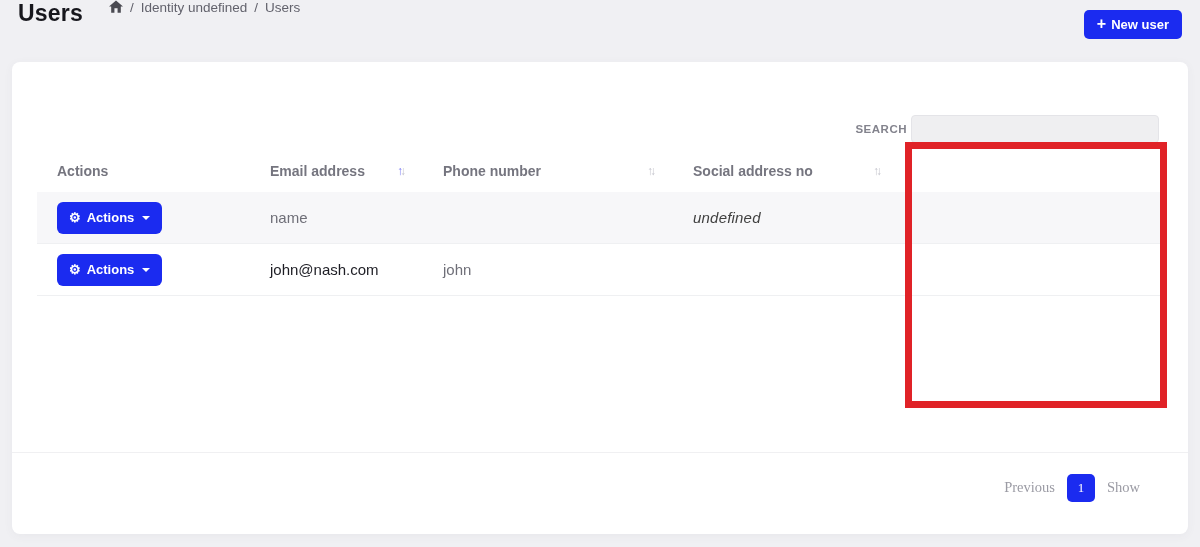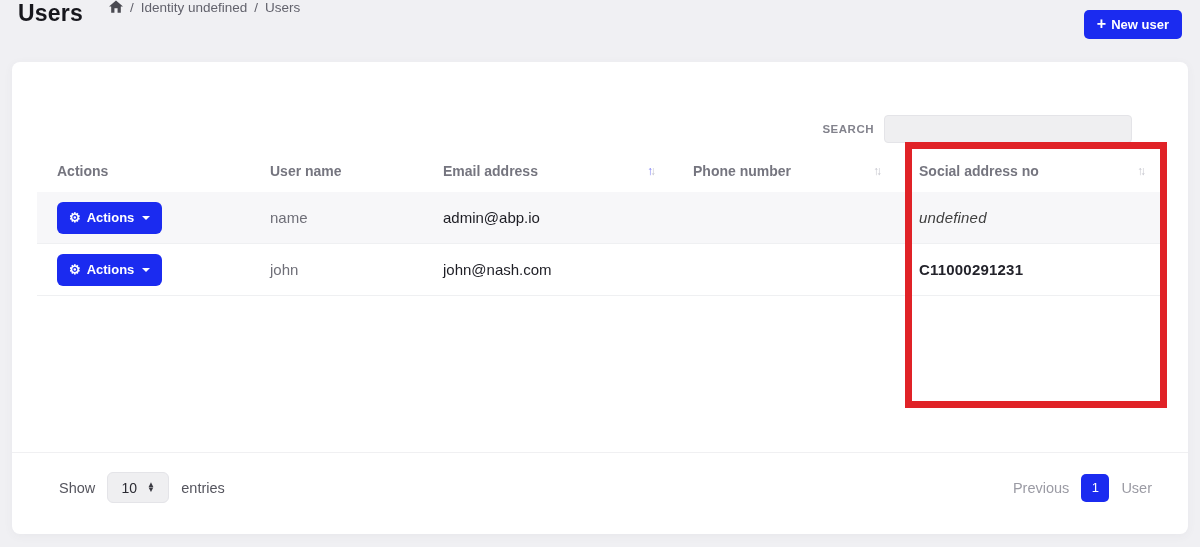--- a/index.html
+++ b/index.html
@@ -65,22 +65,22 @@
     background: #ffffff;
     border-radius: 8px;
     box-shadow: 0 2px 10px rgba(80,80,100,.05);
   }
 
   
   .search-row {
     display: flex;
     align-items: center;
     justify-content: flex-end;
-    gap: 10px;
-    padding: 45px 56px 0 0;
+    gap: 4px;
+    padding: 45px 29px 0 0;
     height: 88px;
   }
   .search-label {
     font-size: 11.5px;
     font-weight: 700;
     letter-spacing: .5px;
     color: #83838d;
   }
   .search-input {
     width: 248px;
@@ -171,26 +171,27 @@
     justify-content: center;
     gap: 10px;
     font-size: 14px;
     color: #2a2a32;
     cursor: pointer;
   }
   .updown { display: flex; flex-direction: column; line-height: .55; font-size: 8px; color: #3a3a42; }
   .entries-summary { margin-left: 40px; font-size: 14.5px; color: #b3b3bb; }
   .pagination {
     position: absolute;
-    right: 36px;
+    right: 48px;
     display: flex;
     align-items: center;
     gap: 12px;
     font-size: 14.5px;
     color: #9b9ba4;
+    font-family: Liberation Serif, serif;
   }
   .page-link { cursor: pointer; }
   .page-current {
     width: 28px; height: 28px;
     background: #1b2bf0;
     border-radius: 5px;
     color: #ffffff;
     font-size: 13px;
     display: flex;
     align-items: center;
@@ -237,23 +238,20 @@
     <span class="search-label">SEARCH</span>
     <input class="search-input" type="text" value="" style="">
   </div>
 
   <div class="table">
     <div class="t-row t-head">
       <div class="t-cell">
         <span>Actions</span>
       </div>
       <div class="t-cell">
-        <span>User name</span>
-      </div>
-      <div class="t-cell">
         <span>Email address</span>
         <span class="sort-ic"><span class="up active">↑</span><span class="down">↓</span></span>
       </div>
       <div class="t-cell">
         <span>Phone number</span>
         <span class="sort-ic"><span class="up">↑</span><span class="down">↓</span></span>
       </div>
       <div class="t-cell">
         <span>Social address no</span>
         <span class="sort-ic"><span class="up">↑</span><span class="down">↓</span></span>
@@ -264,56 +262,43 @@
 
       <div class="t-row striped">
         <div class="t-cell">
           <button class="actions-btn">
             <span class="gear">⚙</span>
             <span>Actions</span>
             <span class="caret"></span>
           </button>
         </div>
         <div class="t-cell cell-username">name</div>
-        <div class="t-cell cell-email">admin@abp.io</div>
         <div class="t-cell cell-phone"></div>
         <div class="t-cell cell-ssn undef">undefined</div>
       </div>
 
       <div class="t-row">
         <div class="t-cell">
           <button class="actions-btn">
             <span class="gear">⚙</span>
             <span>Actions</span>
             <span class="caret"></span>
           </button>
         </div>
+        <div class="t-cell cell-email">john@nash.com</div>
         <div class="t-cell cell-username">john</div>
-        <div class="t-cell cell-email">john@nash.com</div>
         <div class="t-cell cell-phone"></div>
-        <div class="t-cell cell-ssn">C11000291231</div>
       </div>
     </div>
   </div>
 
   <div class="table-spacer"></div>
 
   <div class="card-footer">
-    <div class="show-group">
-      <span>Show</span>
-      <span class="page-size-select">
-        <span>10</span>
-        <span class="updown">
-            <span>▲</span>
-            <span>▼</span>
-          </span>
-      </span>
-      <span>entries</span>
-    </div>
     <div class="pagination">
       <span class="page-link">Previous</span>
       <span class="page-current">1</span>
-      <span class="page-link">User</span>
+      <span class="page-link">Show</span>
     </div>
   </div>
 
   <div class="highlight-rect"></div>
 </div>
 
 </body></html>

